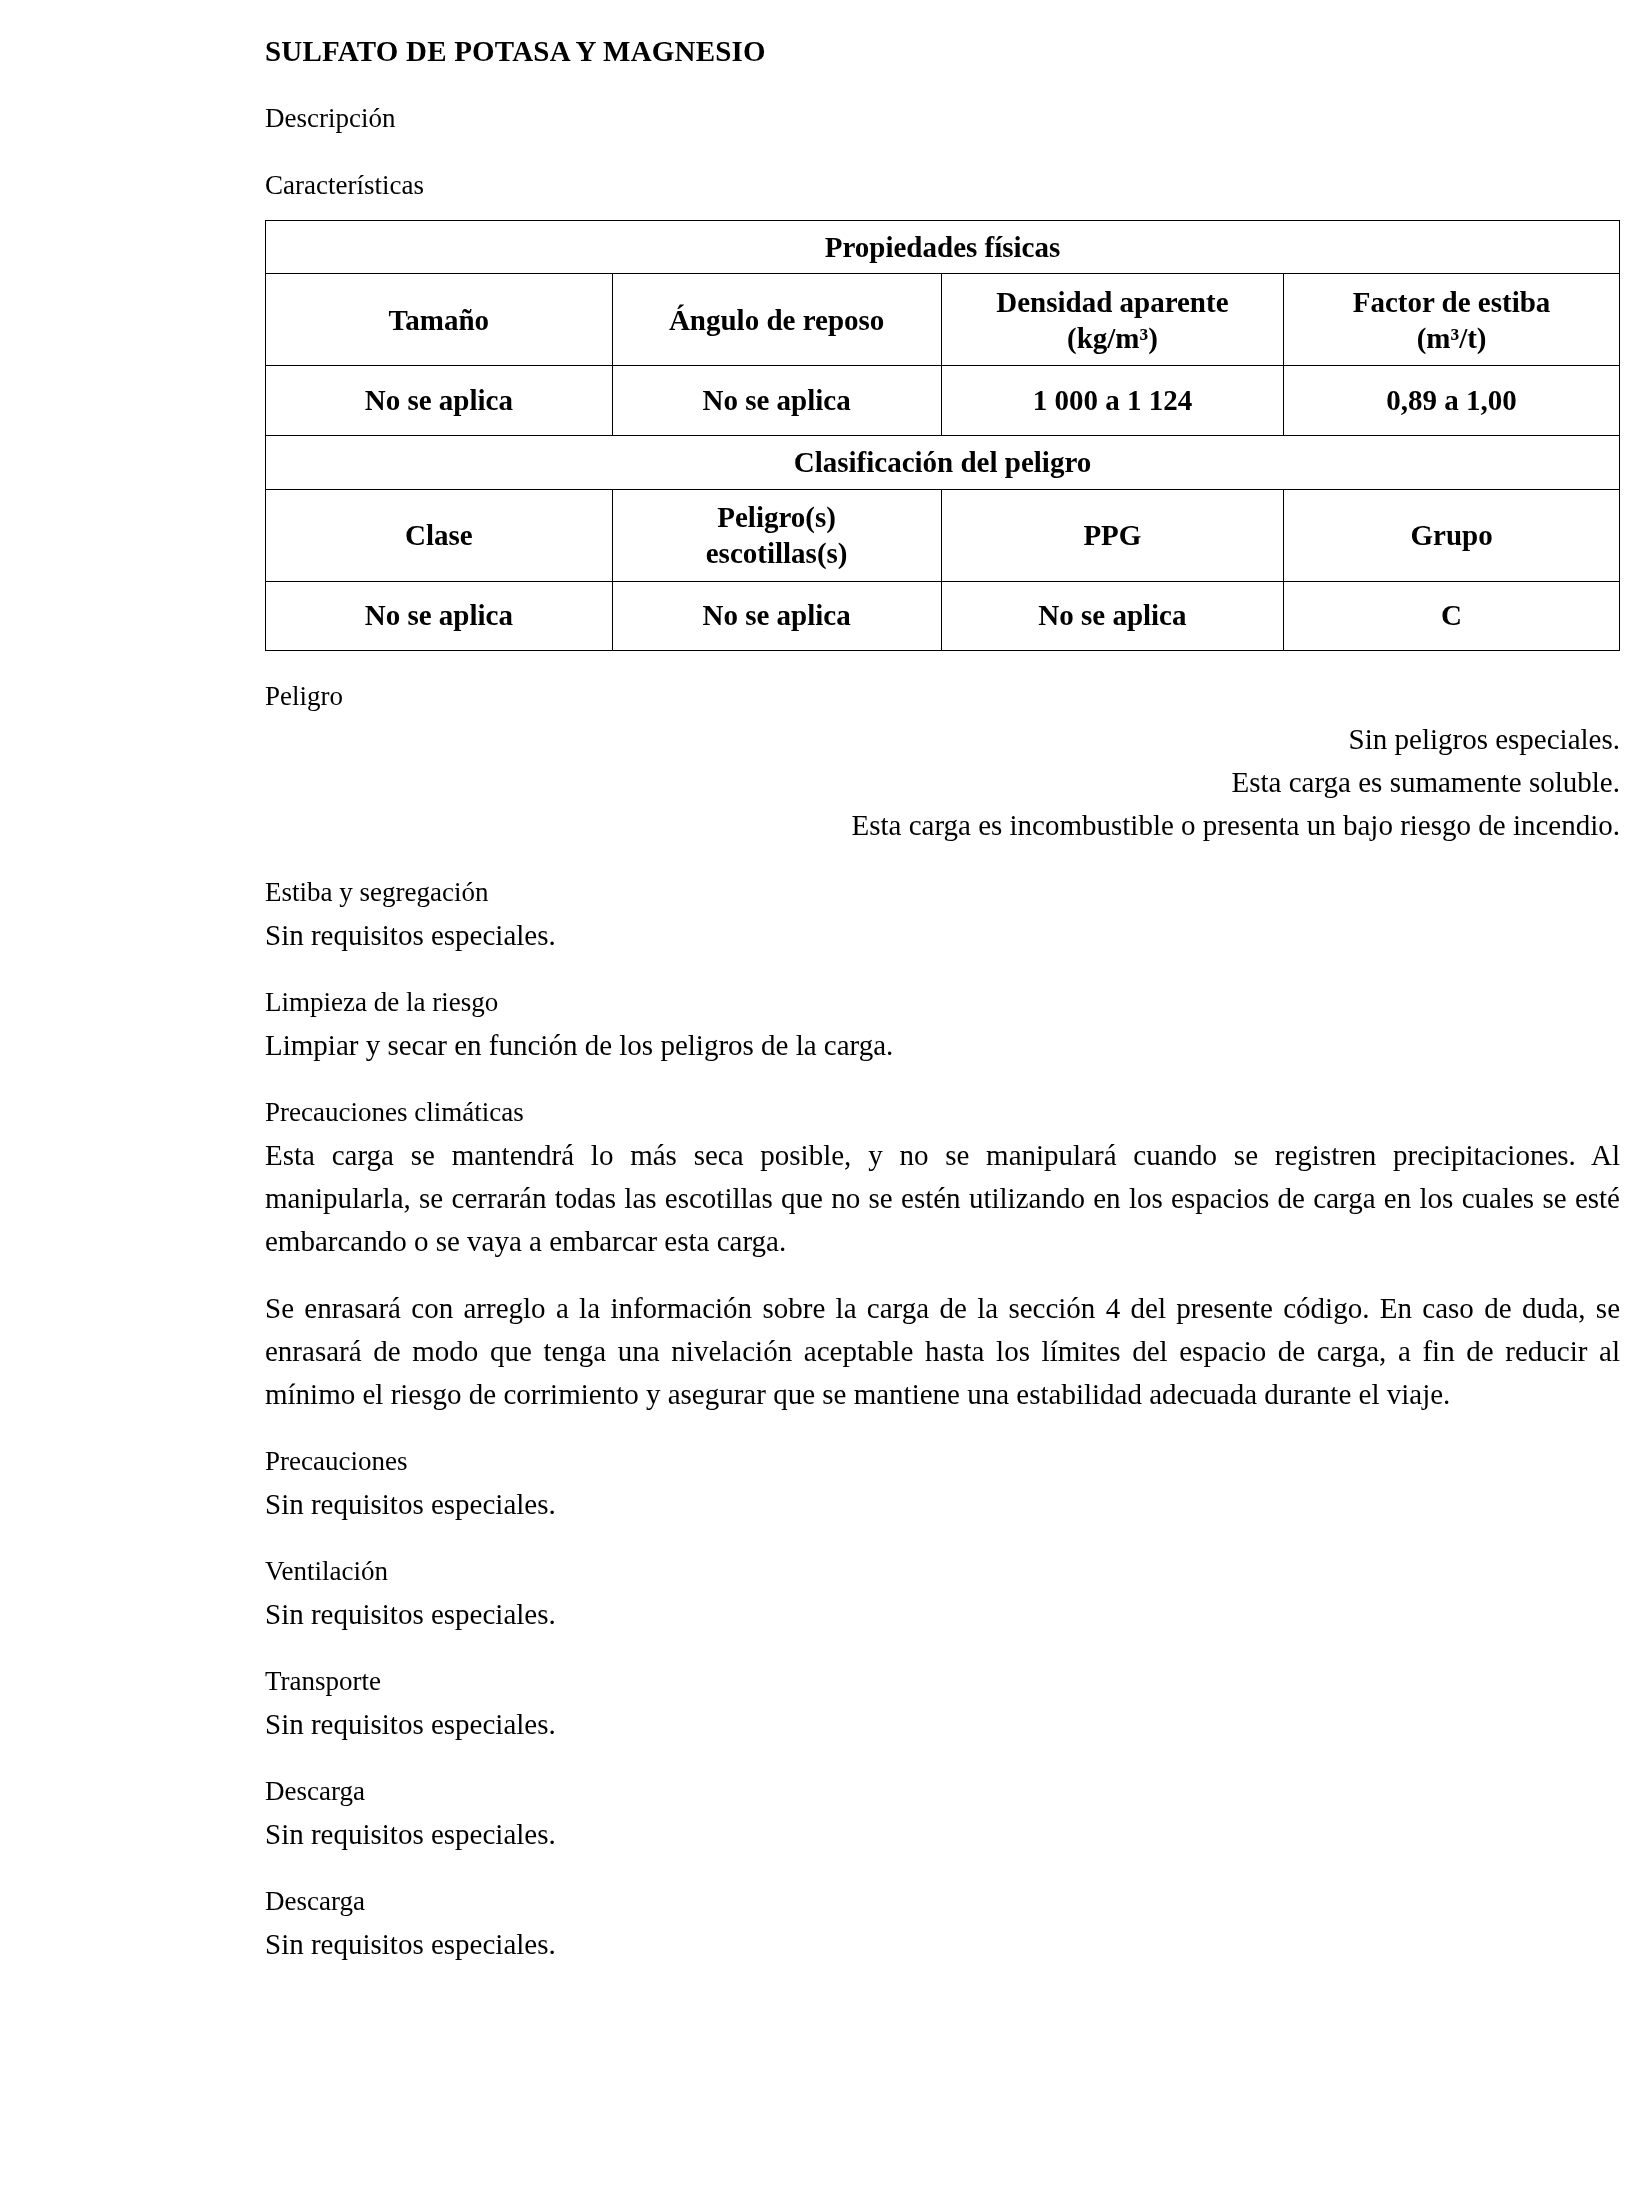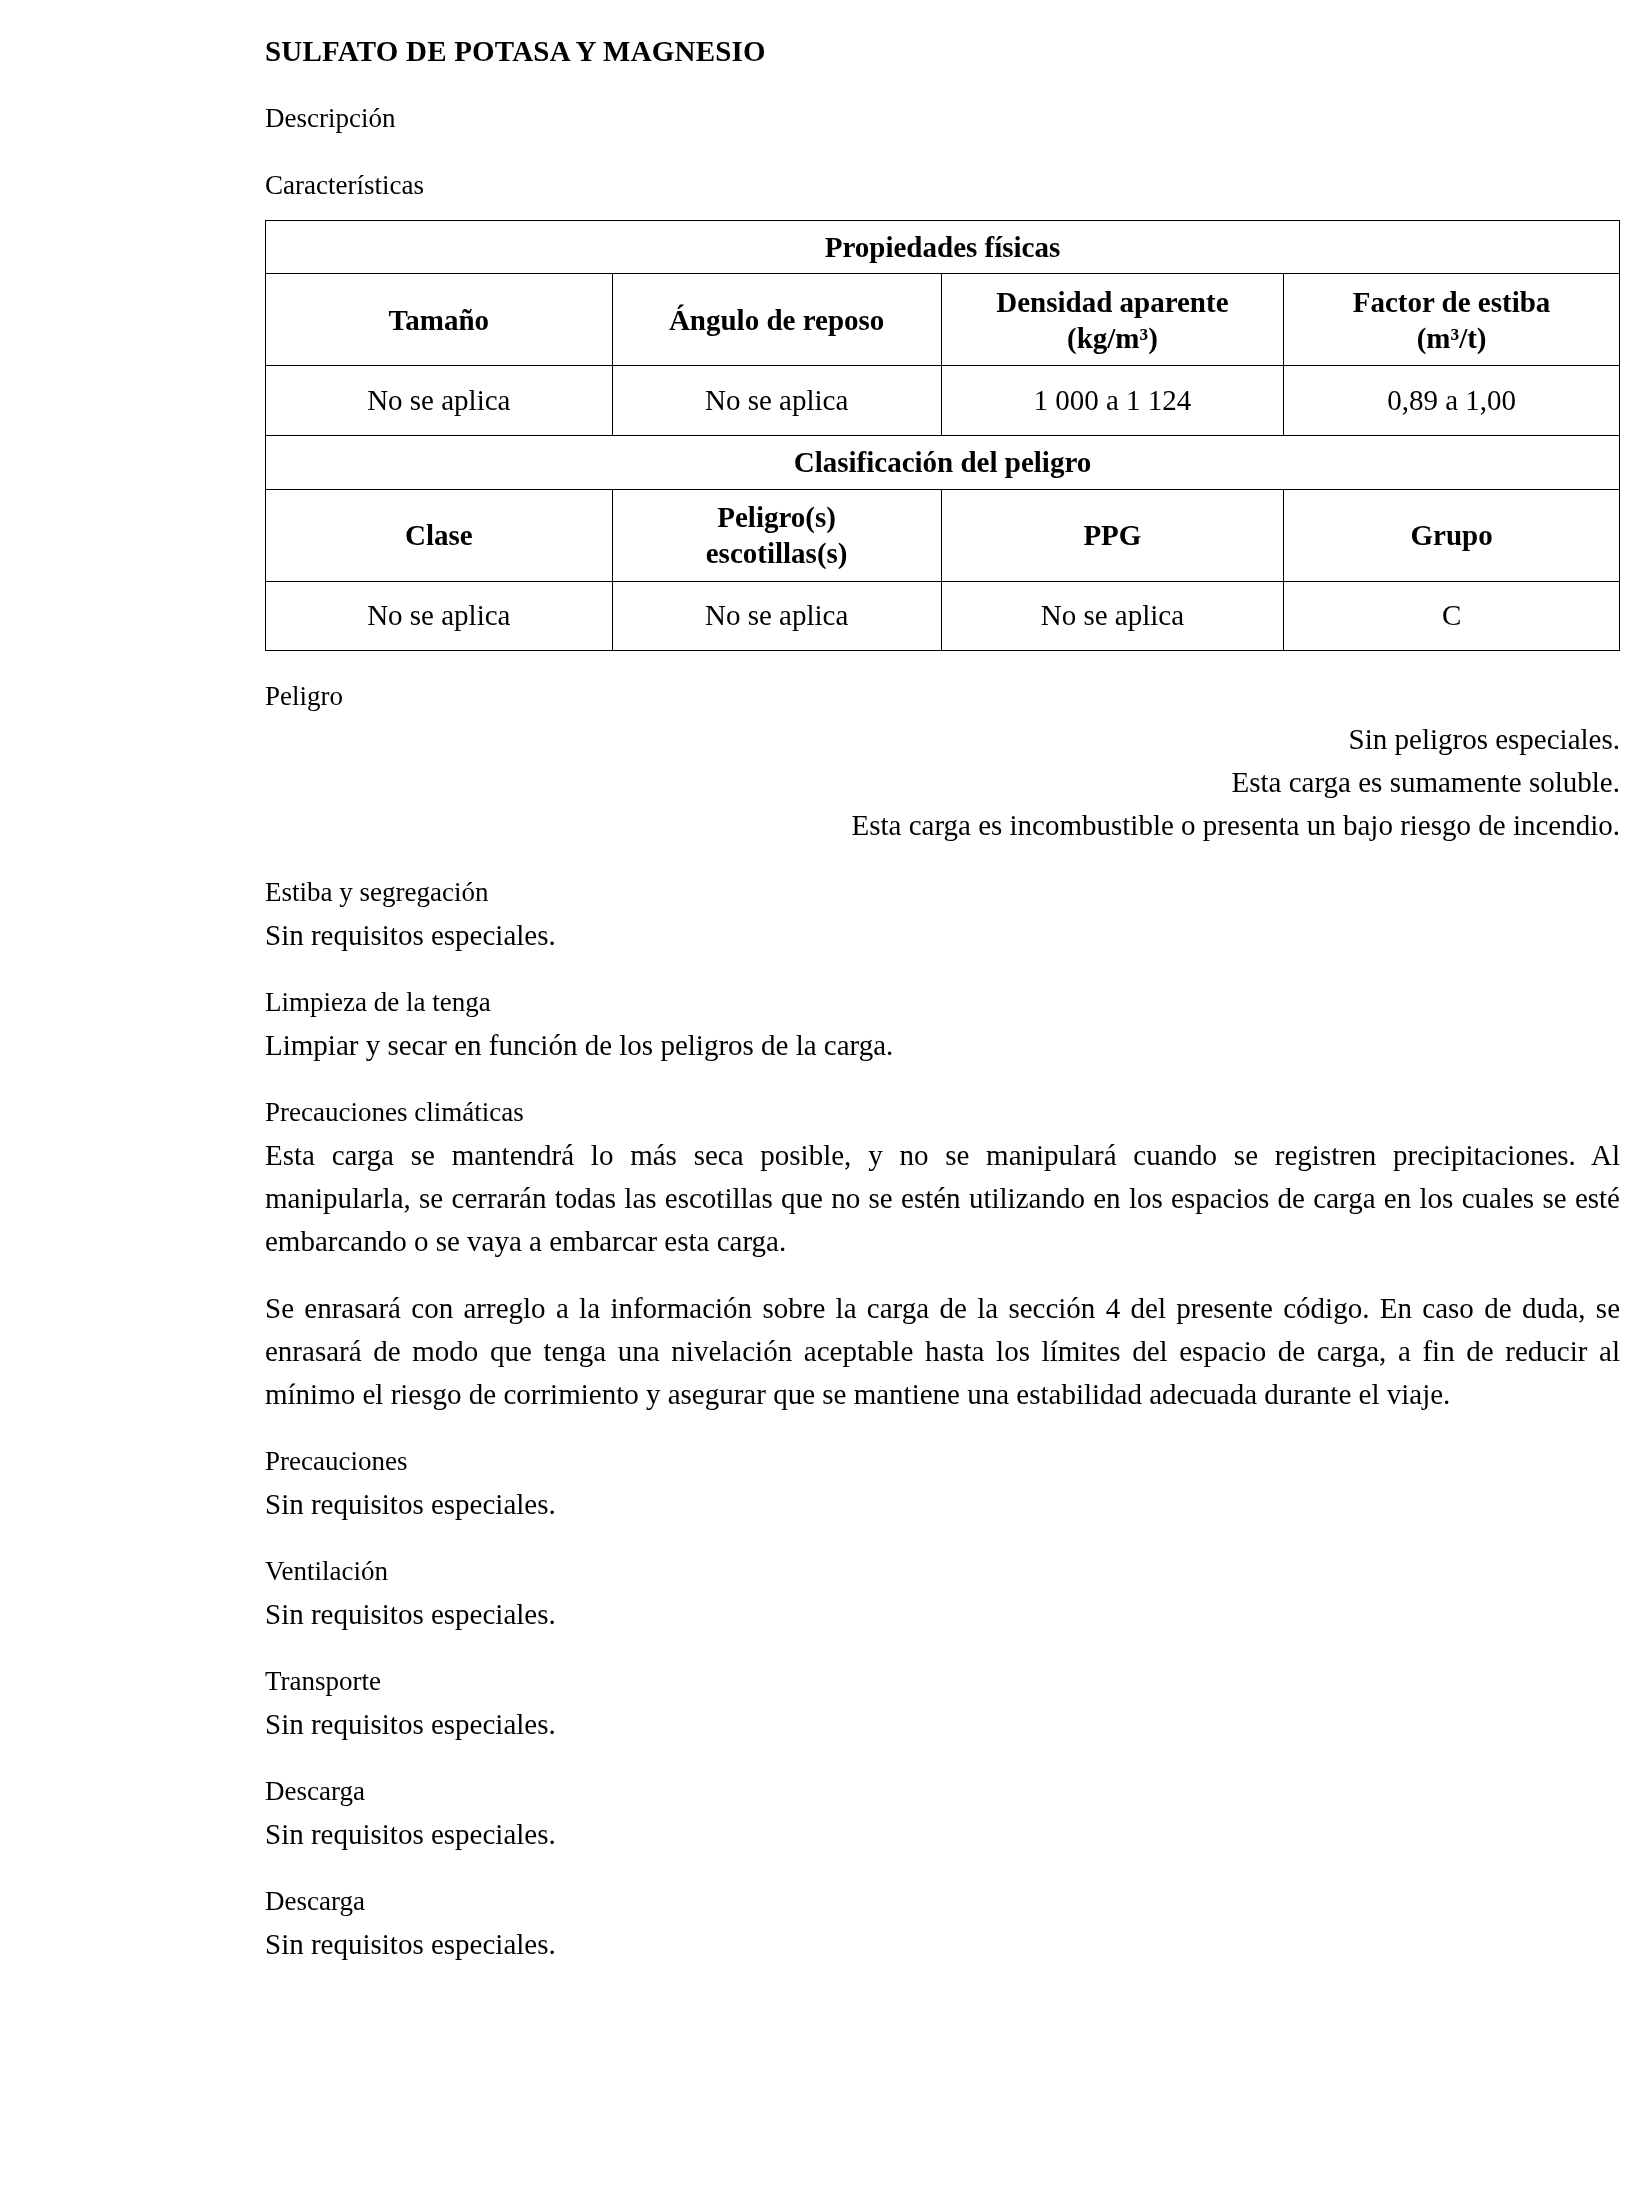--- a/index.html
+++ b/index.html
@@ -55,21 +55,21 @@
       font-weight: bold;
       white-space: pre-line;
       line-height: 36px;
       padding: 9.5px 6.4px;
     }
     table.props-table th.group-title {
       padding: 6.4px 6.4px;
       line-height: 40px;
     }
     table.props-table td {
-      font-weight: normal;
+      font-weight: bold;
       line-height: 43px;
       padding: 12.7px 6.4px;
     }
   </style>
 </head>
 <body>
 
 <div class="page">
 
   <h1 class="doc-title">SULFATO DE POTASA Y MAGNESIO</h1>
@@ -132,21 +132,21 @@
     <p class="section-line">Esta carga es sumamente soluble.</p>
     <p class="section-line">Esta carga es incombustible o presenta un bajo riesgo de incendio.</p>
   </section>
 
   <section class="section">
     <h2 class="section-heading">Estiba y segregación</h2>
     <p class="section-body">Sin requisitos especiales.</p>
   </section>
 
   <section class="section">
-    <h2 class="section-heading">Limpieza de la tenga</h2>
+    <h2 class="section-heading">Limpieza de la riesgo</h2>
     <p class="section-body">Limpiar y secar en función de los peligros de la carga.</p>
   </section>
 
   <section class="section">
     <h2 class="section-heading">Precauciones climáticas</h2>
     <p class="section-body">Esta carga se mantendrá lo más seca posible, y no se manipulará cuando se registren precipitaciones. Al manipularla, se cerrarán todas las escotillas que no se estén utilizando en los espacios de carga en los cuales se esté embarcando o se vaya a embarcar esta carga.</p>
   </section>
 
   <section class="section">
     <p class="section-body">Se enrasará con arreglo a la información sobre la carga de la sección 4 del presente código. En caso de duda, se enrasará de modo que tenga una nivelación aceptable hasta los límites del espacio de carga, a fin de reducir al mínimo el riesgo de corrimiento y asegurar que se mantiene una estabilidad adecuada durante el viaje.</p>

